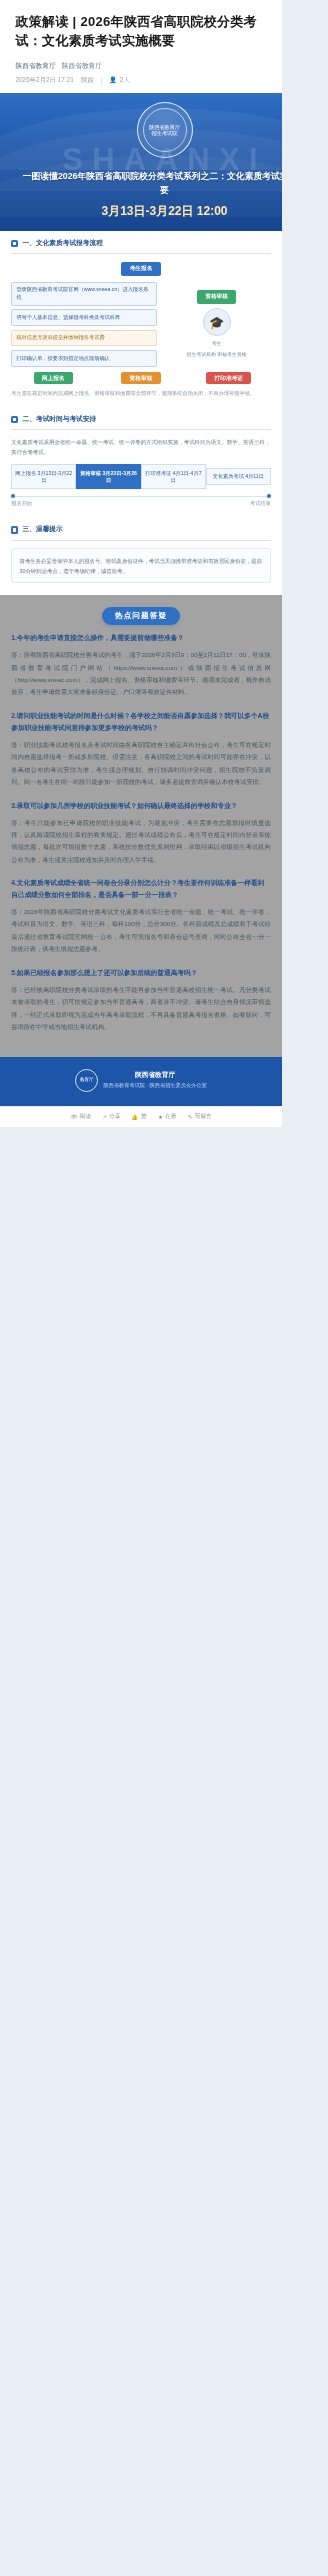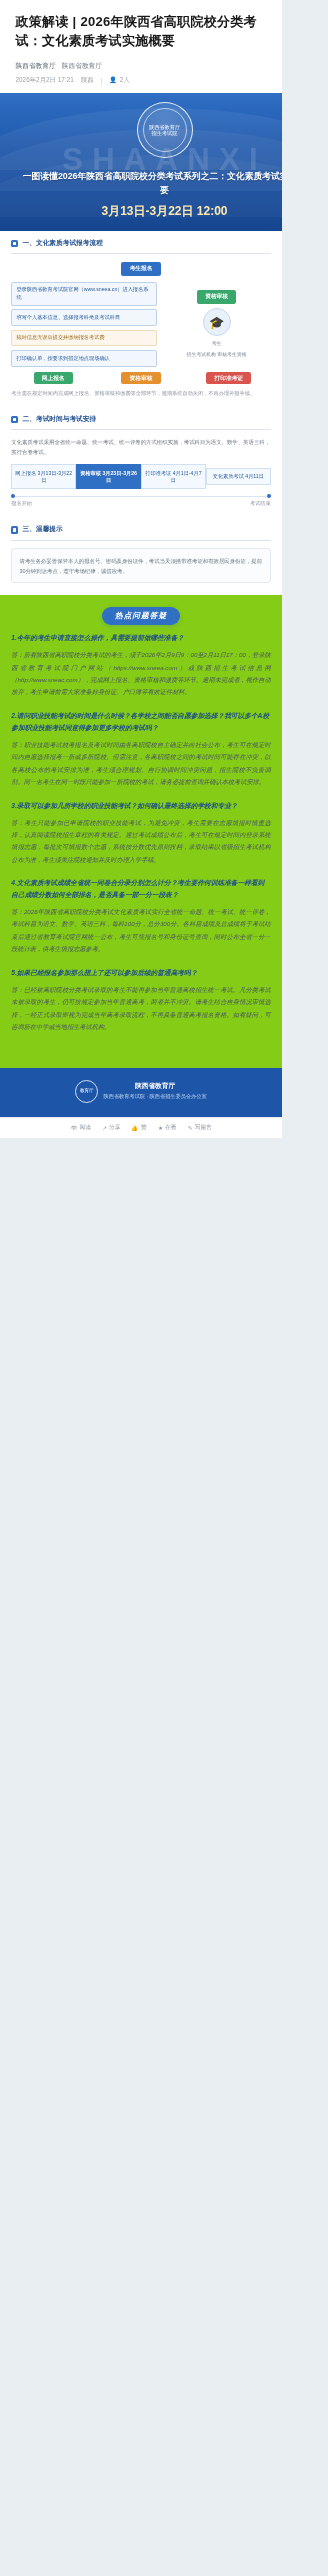--- a/index.html
+++ b/index.html
@@ -271,23 +271,22 @@
     border-radius: 3.1px;
     padding: 6.2px 7.2px;
     font-size: 5.4px;
     line-height: 1.9;
     color: #6d7783;
     background: #fafcfe;
   }
 
   
   .qa-band {
-    background: #84cc16;
-    padding: 1px 0 11px 0;
-    font-style: italic;
+    background: #a3a3a3;
+    padding: 1px 0 0 0;
   }
   .qa-title-wrap {
     position: relative;
     padding: 11.3px 0 7.2px 0;
     text-align: center;
   }
   .qa-title {
     display: inline-block;
     background: #2f6fc4;
     color: #fff;

